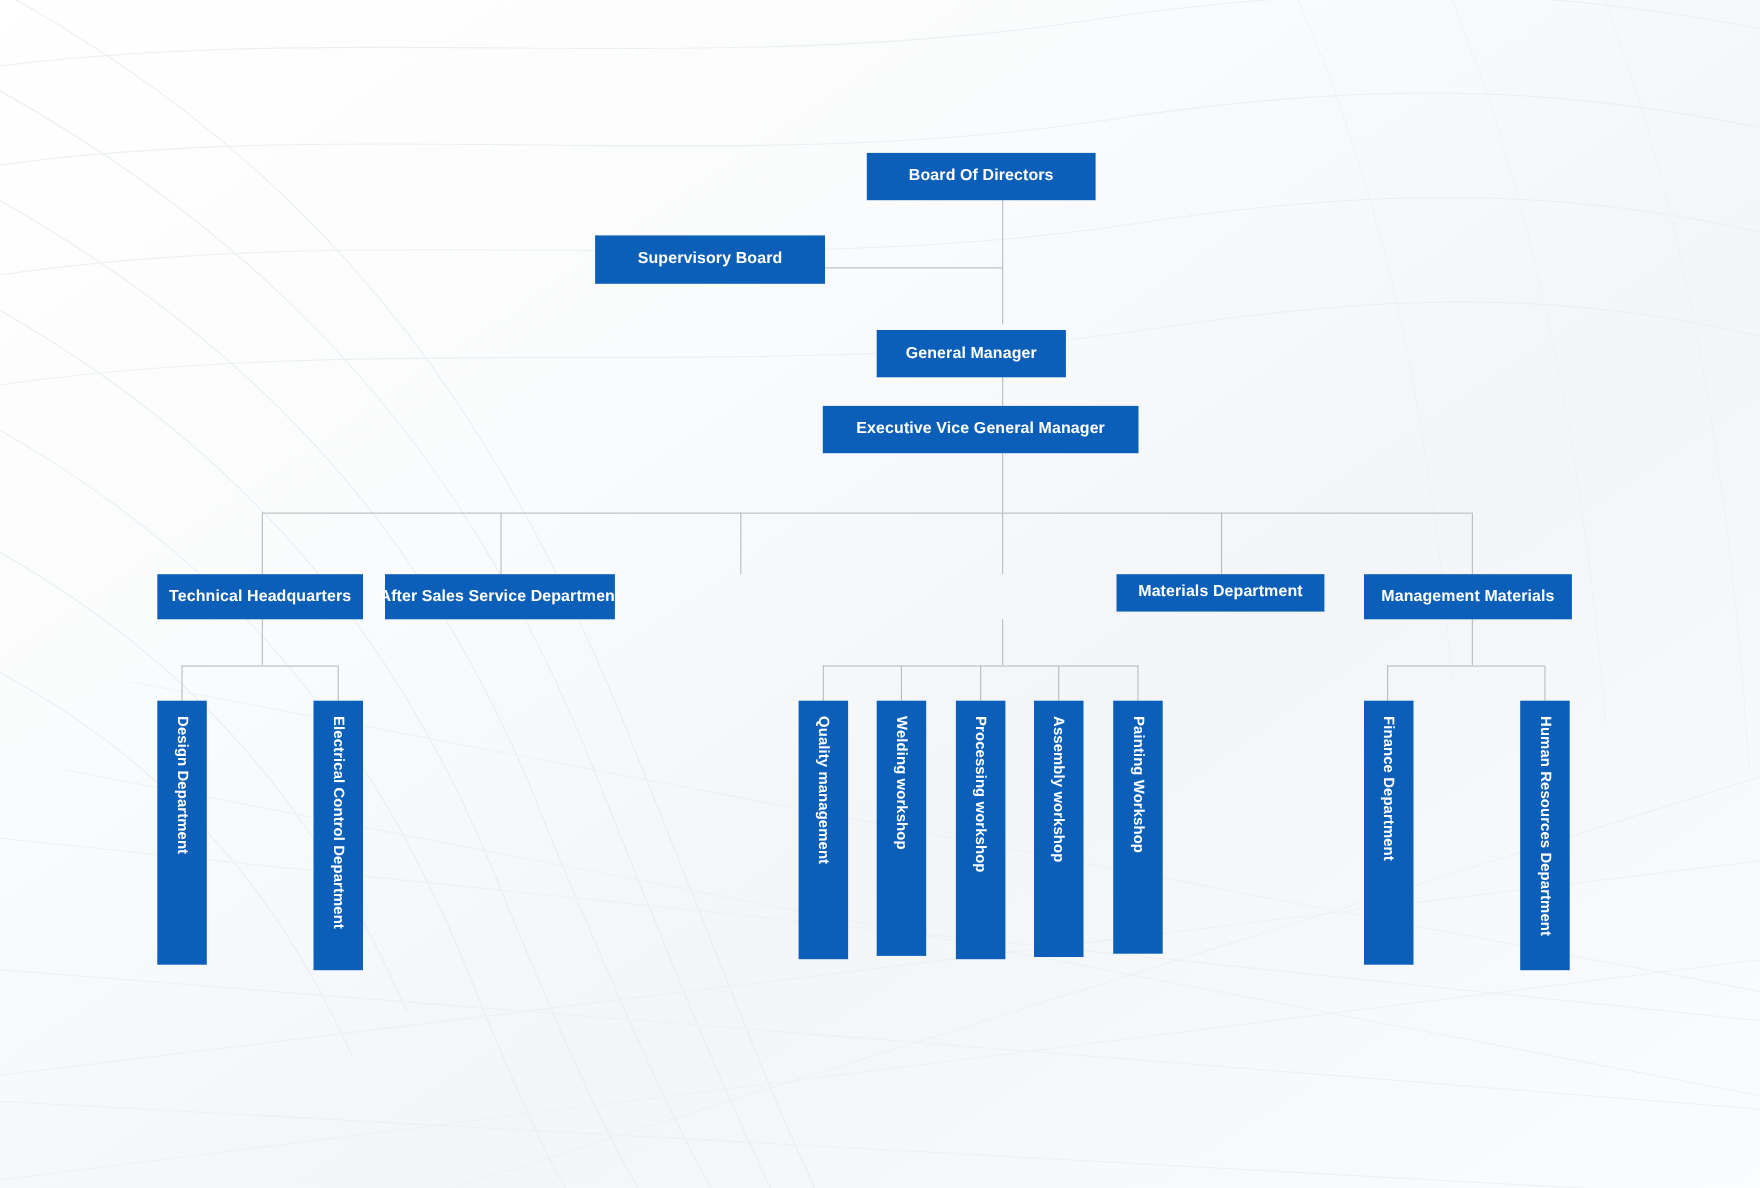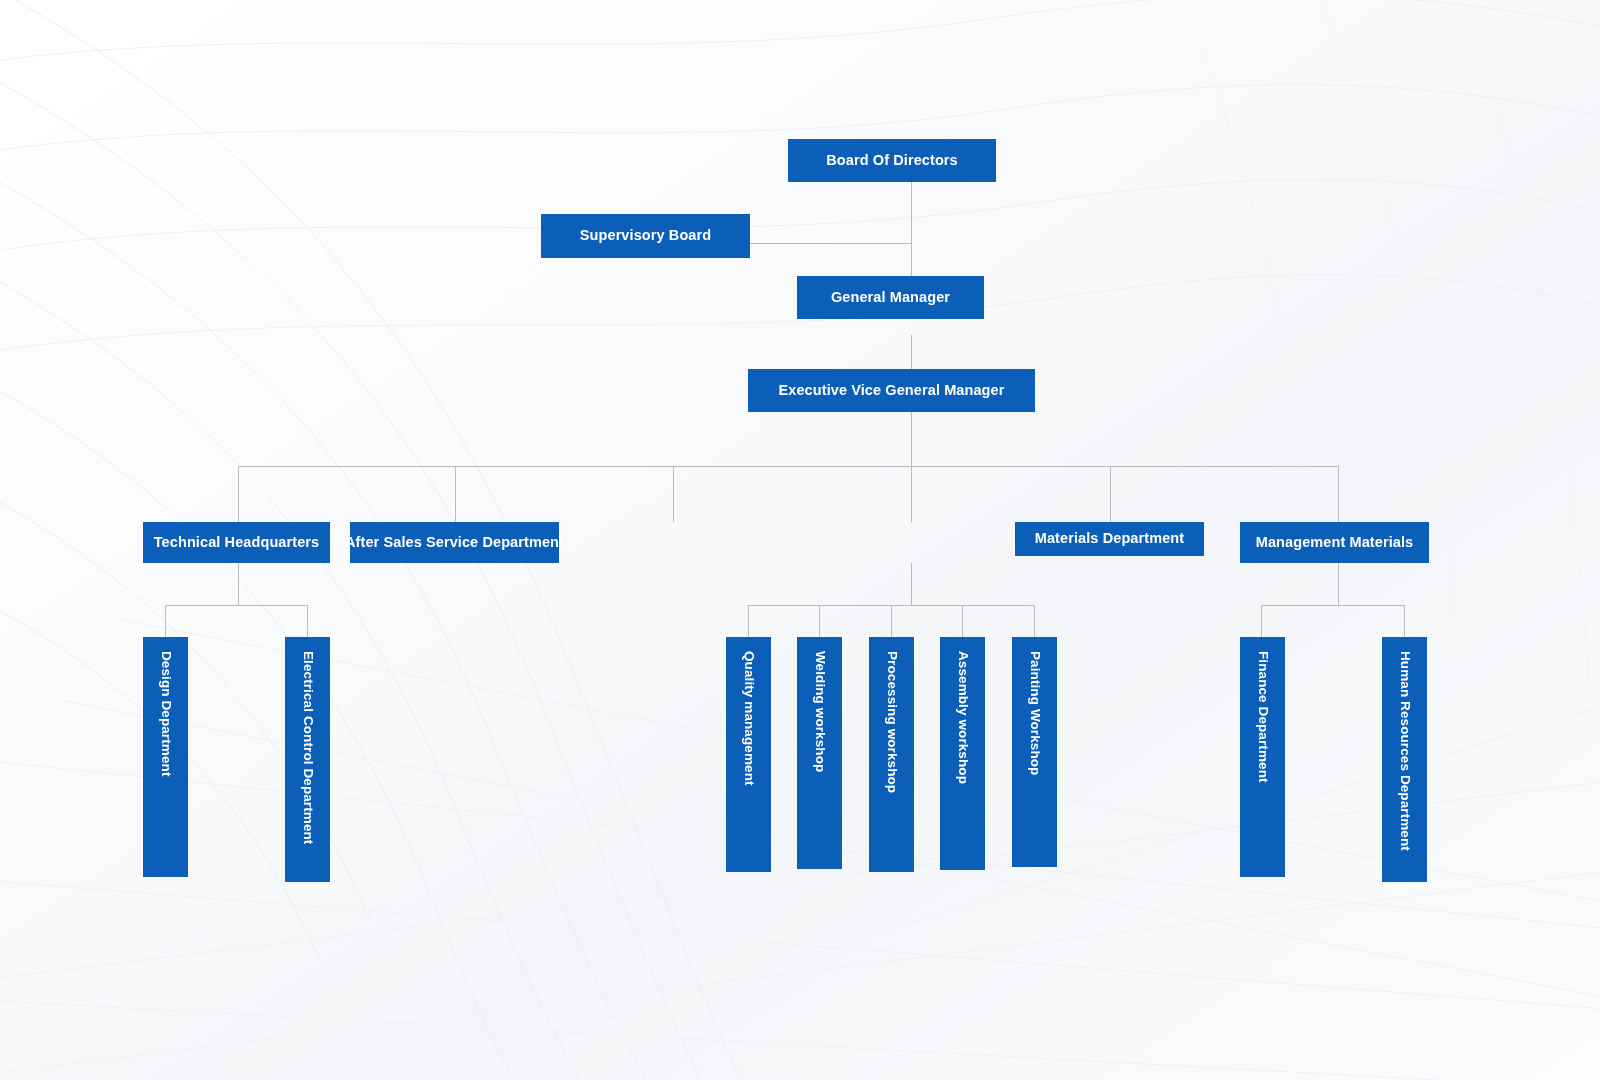--- a/index.html
+++ b/index.html
@@ -156,21 +156,21 @@
   <div class="conn v" style="left:1404px; top:605px; height:32px;"></div>
 
   <div class="node" style="left:788px; top:139px; width:208px; height:43px;">
     <span class="node-label">Board Of Directors</span>
   </div>
 
   <div class="node" style="left:521px; top:214px; width:209px; height:44px;margin-left:20px;">
     <span class="node-label">Supervisory Board</span>
   </div>
 
-  <div class="node" style="left:797px; top:276px; width:187px; height:43px;">
+  <div class="node" style="left:797px; top:300px; width:172px; height:43px;">
     <span class="node-label">General Manager</span>
   </div>
 
   <div class="node" style="left:748px; top:369px; width:287px; height:43px;">
     <span class="node-label">Executive Vice General Manager</span>
   </div>
 
   <div class="node" style="left:350px; top:522px; width:209px; height:41px;">
     <span class="node-label">After Sales Service Department</span>
   </div>

